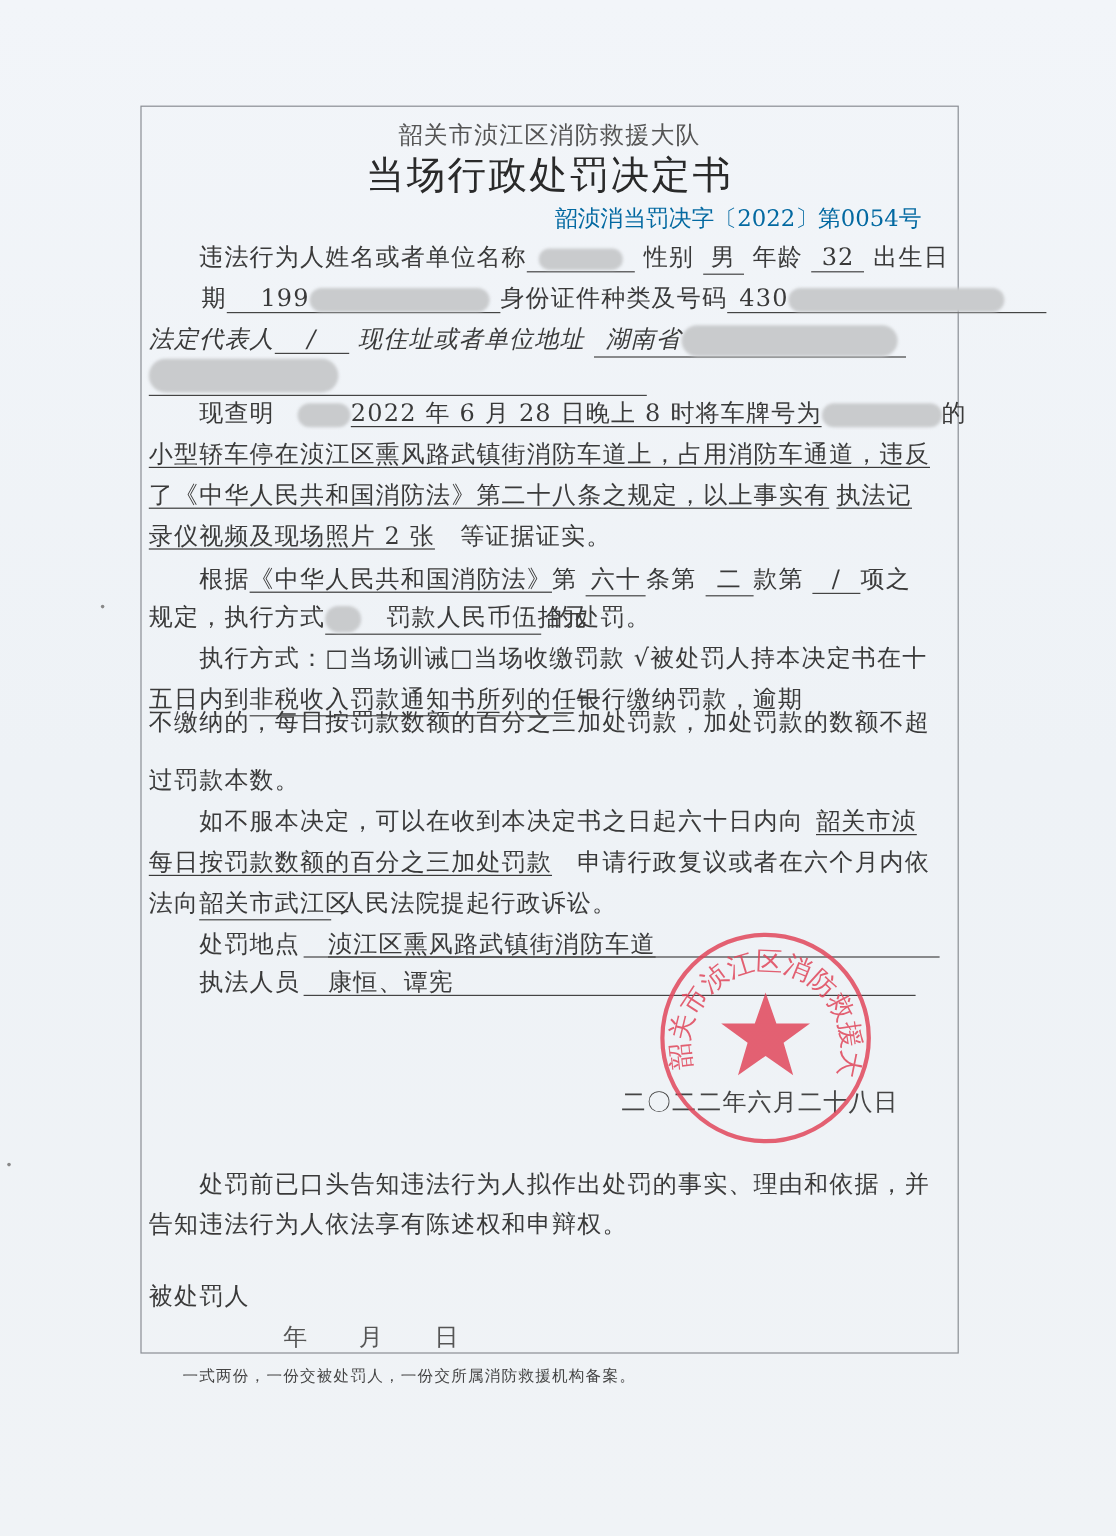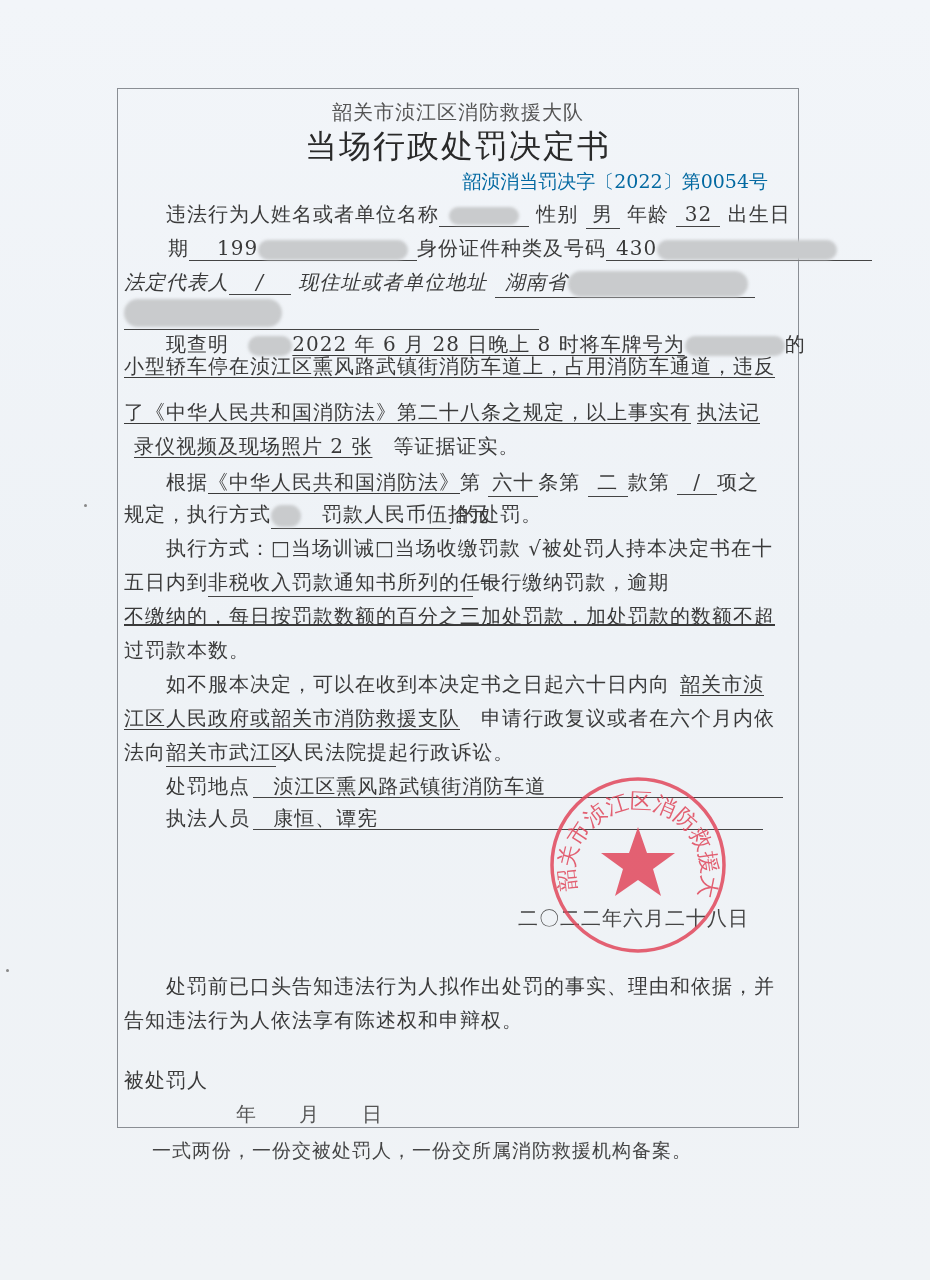--- a/index.html
+++ b/index.html
@@ -18,21 +18,21 @@
   .title { left:0; right:0; top:36px; text-align:center; font-size:32px; color:#2a2a2a; letter-spacing:2px; font-family:"DejaVu Sans","Liberation Sans",sans-serif; }
   .docno { right:30px; top:80px; font-size:19px; color:#0369a1; }
   .line { font-size:20px; color:#3a3a3a; letter-spacing:1px; }
   .u { border-bottom:1.4px solid #444; display:inline-block; text-align:center; }
   .ul-text { text-decoration: underline; text-decoration-thickness:1.3px; text-underline-offset:4px; }
   .blur { display:inline-block; background:#c9cbcd; border-radius:14px; height:22px; vertical-align:middle; filter: blur(1.5px); }
   .rule { position:absolute; border-bottom:1.4px solid #444; }
   .stamp {
     position:absolute; left:548px; top:775px; width:180px; height:180px;
   }
-  .footer { left:152px; top:1138px; font-size:19px; color:#444; letter-spacing:1px; }
+  .footer { left:152px; top:1138px; font-size:13px; color:#444; letter-spacing:1px; }
   .dot { position:absolute; width:3px; height:3px; background:#888; border-radius:50%; }
 </style>
 </head>
 <body>
 
 <div class="frame">
   <div class="abs org">韶关市浈江区消防救援大队</div>
   <div class="abs title">当场行政处罚决定书</div>
   <div class="abs docno">韶浈消当罚决字〔2022〕第0054号</div>
 
@@ -57,52 +57,52 @@
 
   <div class="abs" style="left:6px; top:210px;">
     <span class="blur" style="width:158px;height:28px;"></span>
   </div>
   <div class="rule" style="left:6px; top:240px; width:415px;"></div>
 
   <div class="abs line" style="left:48px; top:242px;">
     <span>现查明</span>
     <span class="ul-text" style="margin-left:12px;"><span class="blur" style="width:44px;height:20px;"></span><span>2022 年 6 月 28 日晚上 8 时将车牌号为</span><span class="blur" style="width:100px;height:20px;"></span></span><span>的</span>
   </div>
-  <div class="abs line ul-text" style="left:6px; top:264px;">小型轿车停在浈江区熏风路武镇街消防车道上，占用消防车通道，违反</div>
+  <div class="abs line ul-text" style="left:6px; top:276px;">小型轿车停在浈江区熏风路武镇街消防车道上，占用消防车通道，违反</div>
   <div class="abs line" style="left:6px; top:310px;">
     <span class="ul-text">了《中华人民共和国消防法》第二十八条之规定，以上事实有</span><span class="ul-text" style="margin-left:6px;">执法记</span>
   </div>
-  <div class="abs line" style="left:6px; top:344px;margin-left:10px;">
+  <div class="abs line" style="left:6px; top:344px;">
     <span class="ul-text">录仪视频及现场照片 2 张</span>　<span>等证据证实。</span>
   </div>
 
   <div class="abs line" style="left:48px; top:380px;">
     <span>根据</span><span class="ul-text">《中华人民共和国消防法》</span><span>第</span>
     <span class="u" style="width:50px;">六十</span><span>条第</span>
     <span class="u" style="width:40px;">二</span><span>款第</span>
     <span class="u" style="width:40px;">/</span><span>项之</span>
   </div>
   <div class="abs line" style="left:6px; top:412px;">
     <span>规定，执行方式</span><span class="u" style="width:180px; text-align:right;"><span class="blur" style="width:30px;height:22px;"></span>　<span>罚款人民币伍拾元</span></span>
     <span>的处罚。</span>
   </div>
 
   <div class="abs line" style="left:48px; top:446px;">执行方式：□当场训诫□当场收缴罚款 √被处罚人持本决定书在十</div>
   <div class="abs line" style="left:6px; top:480px;">
     <span>五日内到</span><span class="u" style="width:265px;">非税收入罚款通知书所列的任一</span>
     <span>银行缴纳罚款，逾期</span>
   </div>
-  <div class="abs line" style="left:6px; top:514px;text-decoration:underline;">不缴纳的，每日按罚款数额的百分之三加处罚款，加处罚款的数额不超</div>
+  <div class="abs line" style="left:6px; top:499px;">不缴纳的，每日按罚款数额的百分之三加处罚款，加处罚款的数额不超</div>
   <div class="abs line" style="left:6px; top:548px;text-align:right;">过罚款本数。</div>
 
   <div class="abs line" style="left:48px; top:582px;">
     <span>如不服本决定，可以在收到本决定书之日起六十日内向</span><span class="ul-text" style="margin-left:10px;">韶关市浈</span>
   </div>
   <div class="abs line" style="left:6px; top:616px;">
-    <span class="ul-text">江区人民政府或韶关市消防救援支队</span>　<span>申请行政复议或者在六个月内依</span>
+    <span class="ul-text">每日按罚款数额的百分之三加处罚款</span>　<span>申请行政复议或者在六个月内依</span>
   </div>
   <div class="abs line" style="left:6px; top:650px;">
     <span>法向</span><span class="u" style="width:110px;">韶关市武江区</span>
     <span>人民法院提起行政诉讼。</span>
   </div>
 
   <div class="abs line" style="left:48px; top:684px;">
     <span>处罚地点</span>
     <span class="ul-text" style="margin-left:16px;">浈江区熏风路武镇街消防车道</span>
   </div>

